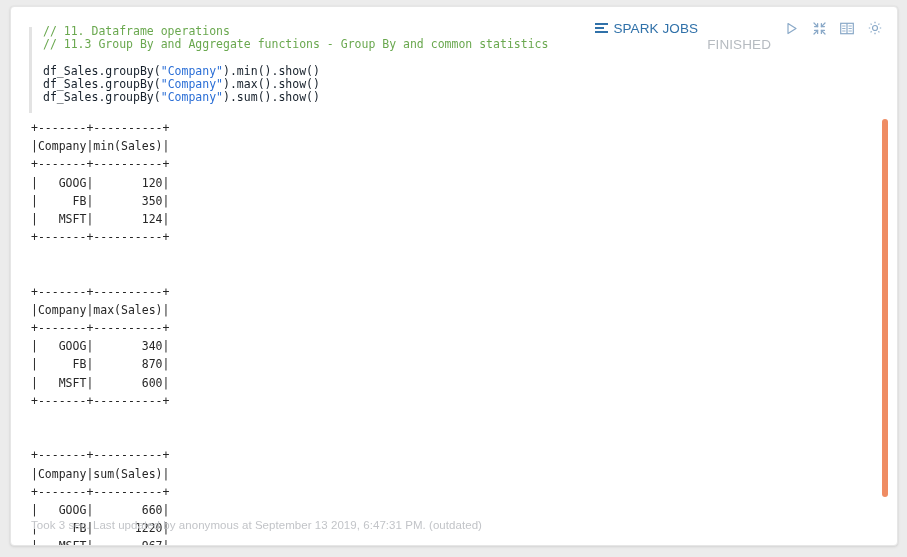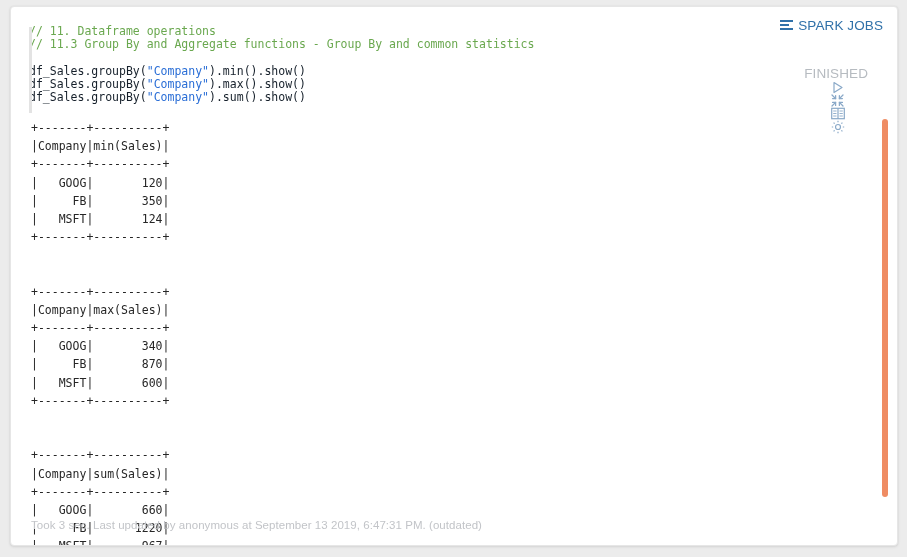--- a/index.html
+++ b/index.html
@@ -28,21 +28,20 @@
 
   
   #paragraph-toolbar {
     position: absolute;
     right: 14px;
     top: 11px;
     display: flex;
     align-items: center;
     height: 20px;
     gap: 0;
-    flex-direction: column;
   }
   .spark-jobs-link {
     display: flex;
     align-items: center;
     color: #3071a9;
     font-size: 13.5px;
     letter-spacing: 0.1px;
     cursor: pointer;
     white-space: nowrap;
   }
@@ -94,21 +93,21 @@
   }
   #editor-gutter {
     position: absolute;
     left: 0;
     top: 2px;
     width: 3px;
     height: 86px;
     background: #e3e3e3;
   }
   #code-lines {
-    margin-left: 0;
+    margin-left: 14px;
     font-family: "DejaVu Sans Mono", "Liberation Mono", monospace;
     font-size: 11.5px;
     line-height: 13.2px;
     white-space: pre;
     color: #1c2833;
   }
   .code-line { height: 13.2px; }
   .tok-comment { color: #6aa84f; }
   .tok-string  { color: #2a6ed6; }
   .tok-plain   { color: #16202b; }

